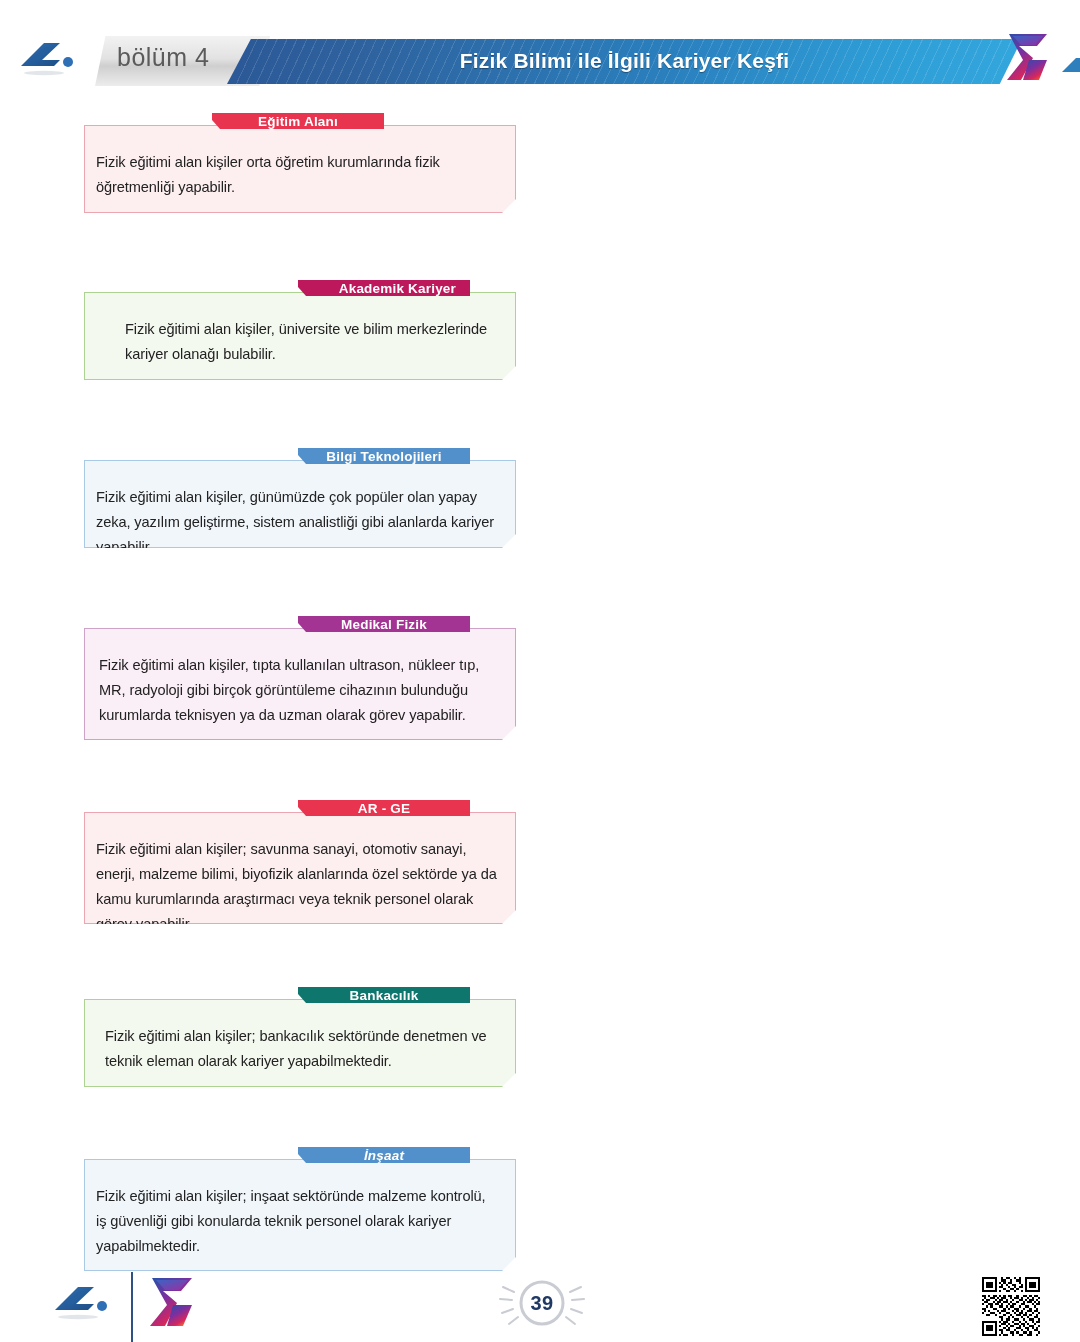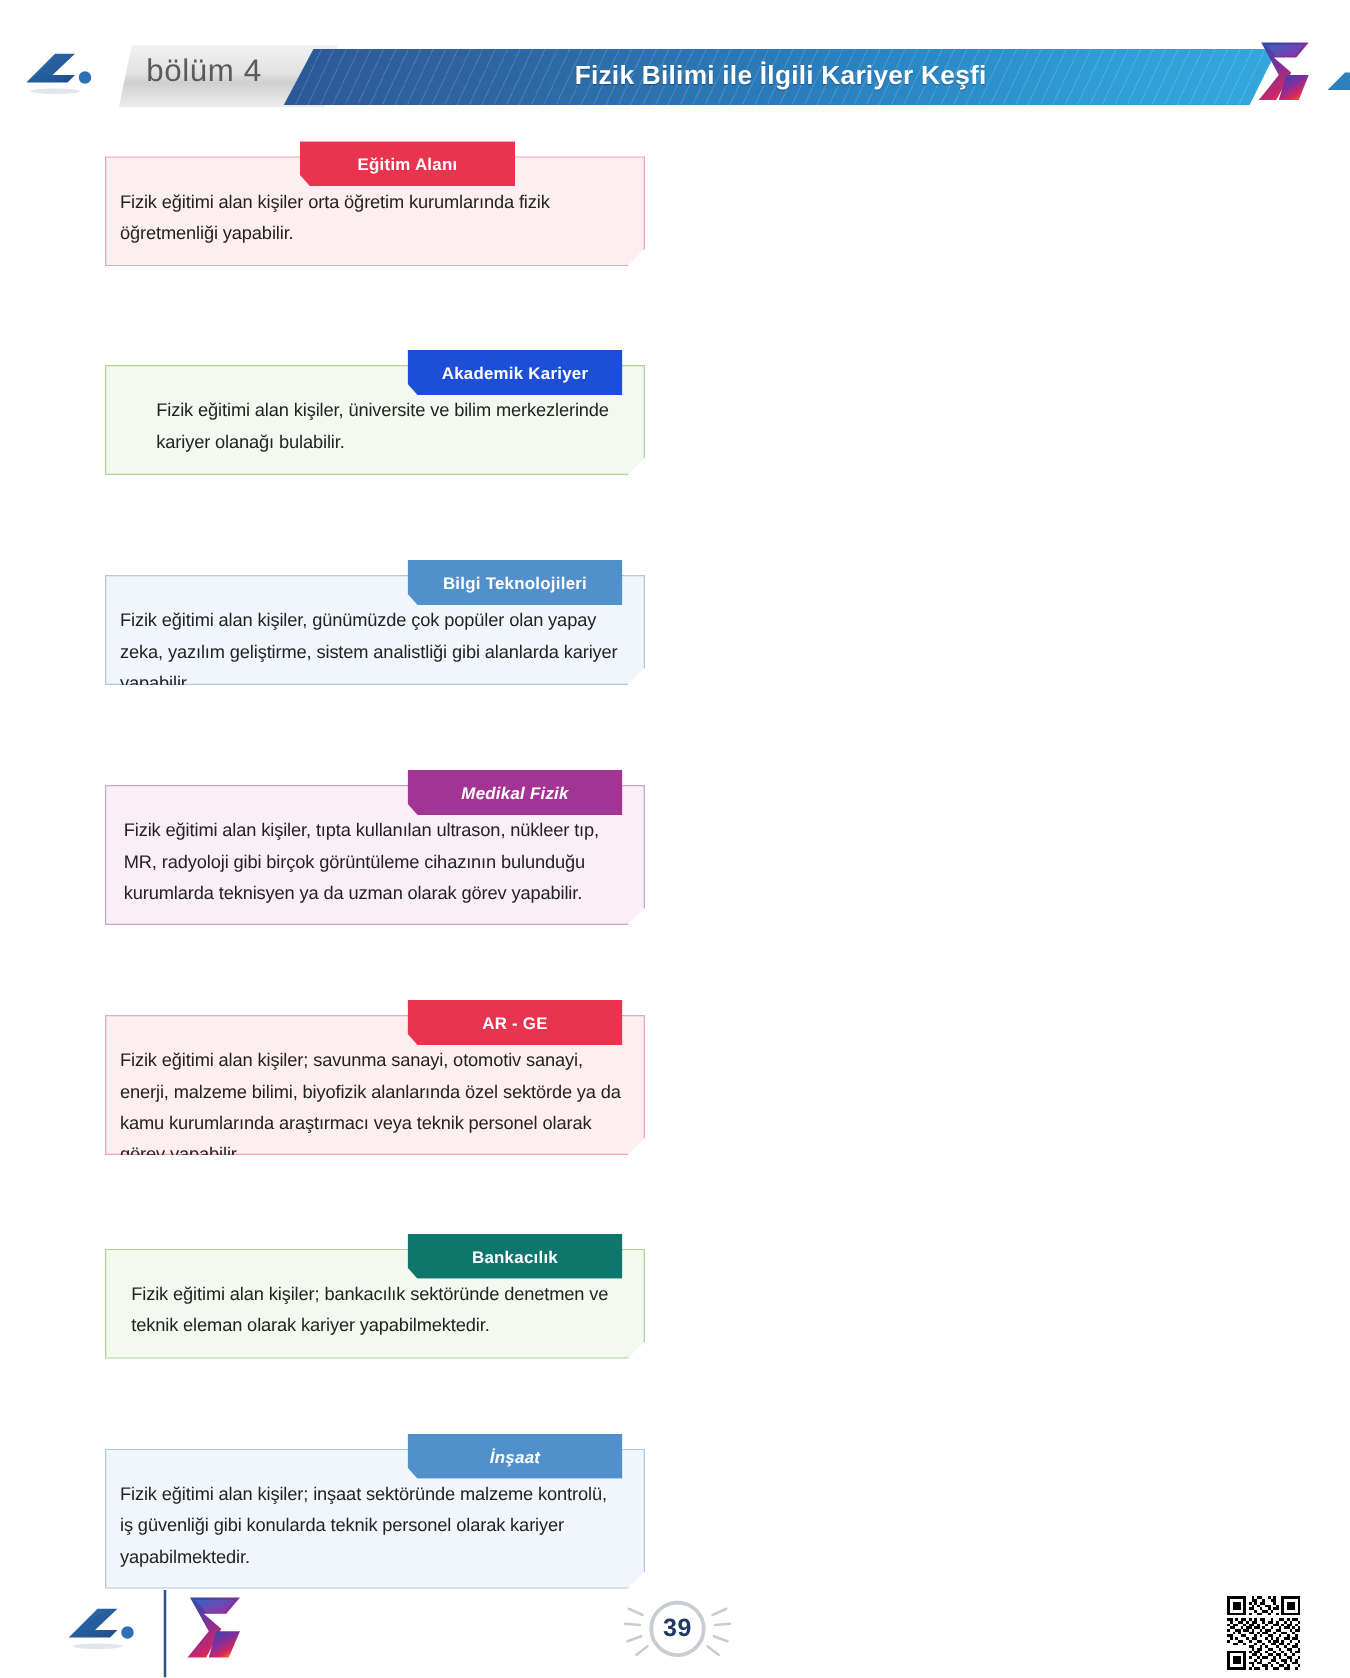--- a/index.html
+++ b/index.html
@@ -117,30 +117,29 @@
   .card-wrap {
     position: absolute;
     left: 84px;
     width: 432px;
   }
 
   .card-badge {
     position: absolute;
     left: 128px;
     top: 0;
-    height: 36px;
+    height: 16px;
     min-width: 172px;
     padding: 0 14px;
     box-sizing: border-box;
     clip-path: polygon(0 0, 100% 0, 100% 100%, 8px 100%, 0 calc(100% - 9px));
     display: flex;
     align-items: center;
     justify-content: center;
     z-index: 3;
-    margin-left: 28px;
   }
   .card-badge .badge-text {
     color: #ffffff;
     font-size: 13.5px;
     font-weight: bold;
     letter-spacing: 0.2px;
     white-space: nowrap;
   }
 
   .card-body {
@@ -167,21 +166,21 @@
   
   .theme-red  .card-badge { background: #e8344e; }
   .theme-red  .card-body  { background: #fdeef0; border-color: #eba6b2; }
   
   .theme-green .card-badge { background: #73b551; }
   .theme-green .card-body  { background: #f4f9ef; border-color: #add392; }
   
   .theme-blue .card-badge { background: #5190ca; }
   .theme-blue .card-body  { background: #f1f6fb; border-color: #a9c9e4; }
   
-  .theme-purple .card-badge { background: #a43494; font-style: italic; }
+  .theme-purple .card-badge { background: #a43494; }
   .theme-purple .card-body  { background: #faeef7; border-color: #cfa3c8; padding-left: 14px; }
 
   
   .footer {
     position: absolute;
     left: 0;
     top: 1272px;
     width: 1080px;
     height: 70px;
   }
@@ -297,21 +296,21 @@
     </div>
     <div class="card-badge" style="left: 128px; min-width: 172px; background: rgb(232, 52, 78);">
       <span class="badge-text">Eğitim Alanı</span>
     </div>
   </div>
 
   <div class="card-wrap theme-green" style="top:280px;">
     <div class="card-body" style="height: 88px; background: rgb(244, 249, 239); border-color: rgb(173, 211, 146); padding-left: 40px;">
       <span class="card-text">Fizik eğitimi alan kişiler, üniversite ve bilim merkezlerinde kariyer olanağı bulabilir.</span>
     </div>
-    <div class="card-badge" style="left: 214px; min-width: 172px; background: #1d4ed8;">
+    <div class="card-badge" style="left: 214px; min-width: 172px; background: #be185d; justify-content: flex-end;">
       <span class="badge-text">Akademik Kariyer</span>
     </div>
   </div>
 
   <div class="card-wrap theme-blue" style="top:448px;">
     <div class="card-body" style="height: 88px; background: rgb(241, 246, 251); border-color: rgb(169, 201, 228);">
       <span class="card-text">Fizik eğitimi alan kişiler, günümüzde çok popüler olan yapay zeka, yazılım geliştirme, sistem analistliği gibi alanlarda kariyer yapabilir.</span>
     </div>
     <div class="card-badge" style="left: 214px; min-width: 172px; background: rgb(81, 144, 202);">
       <span class="badge-text">Bilgi Teknolojileri</span>

